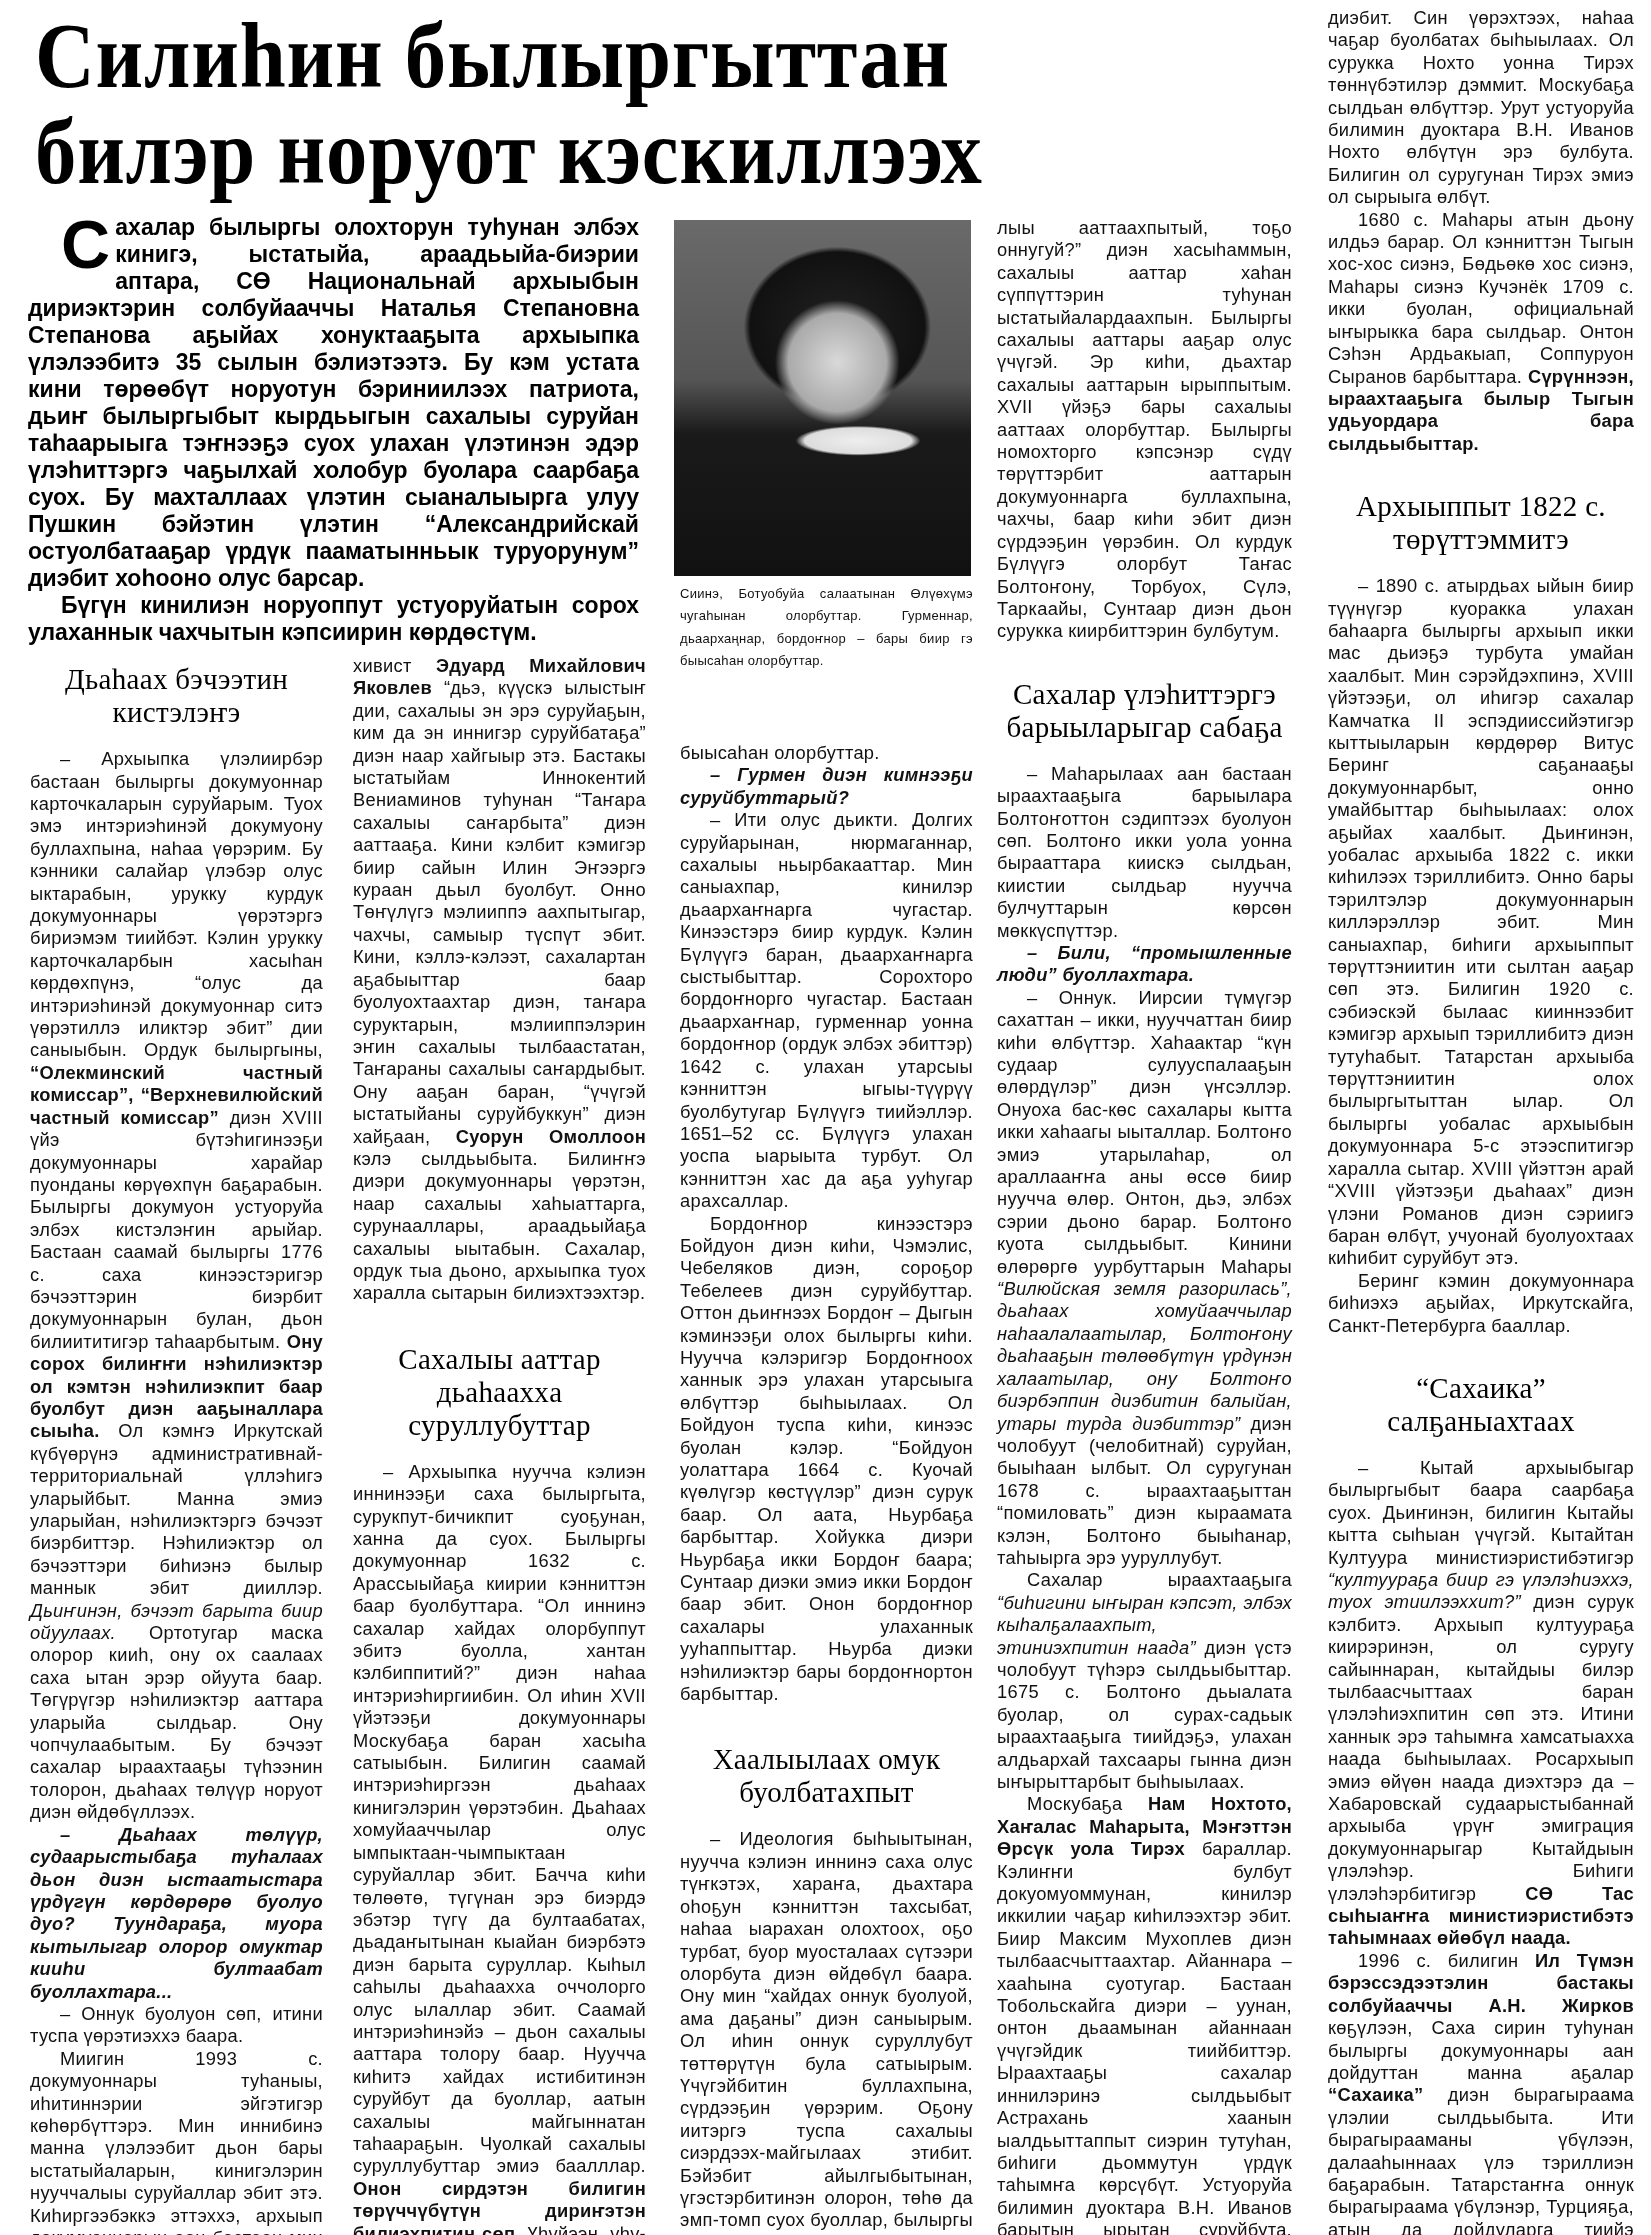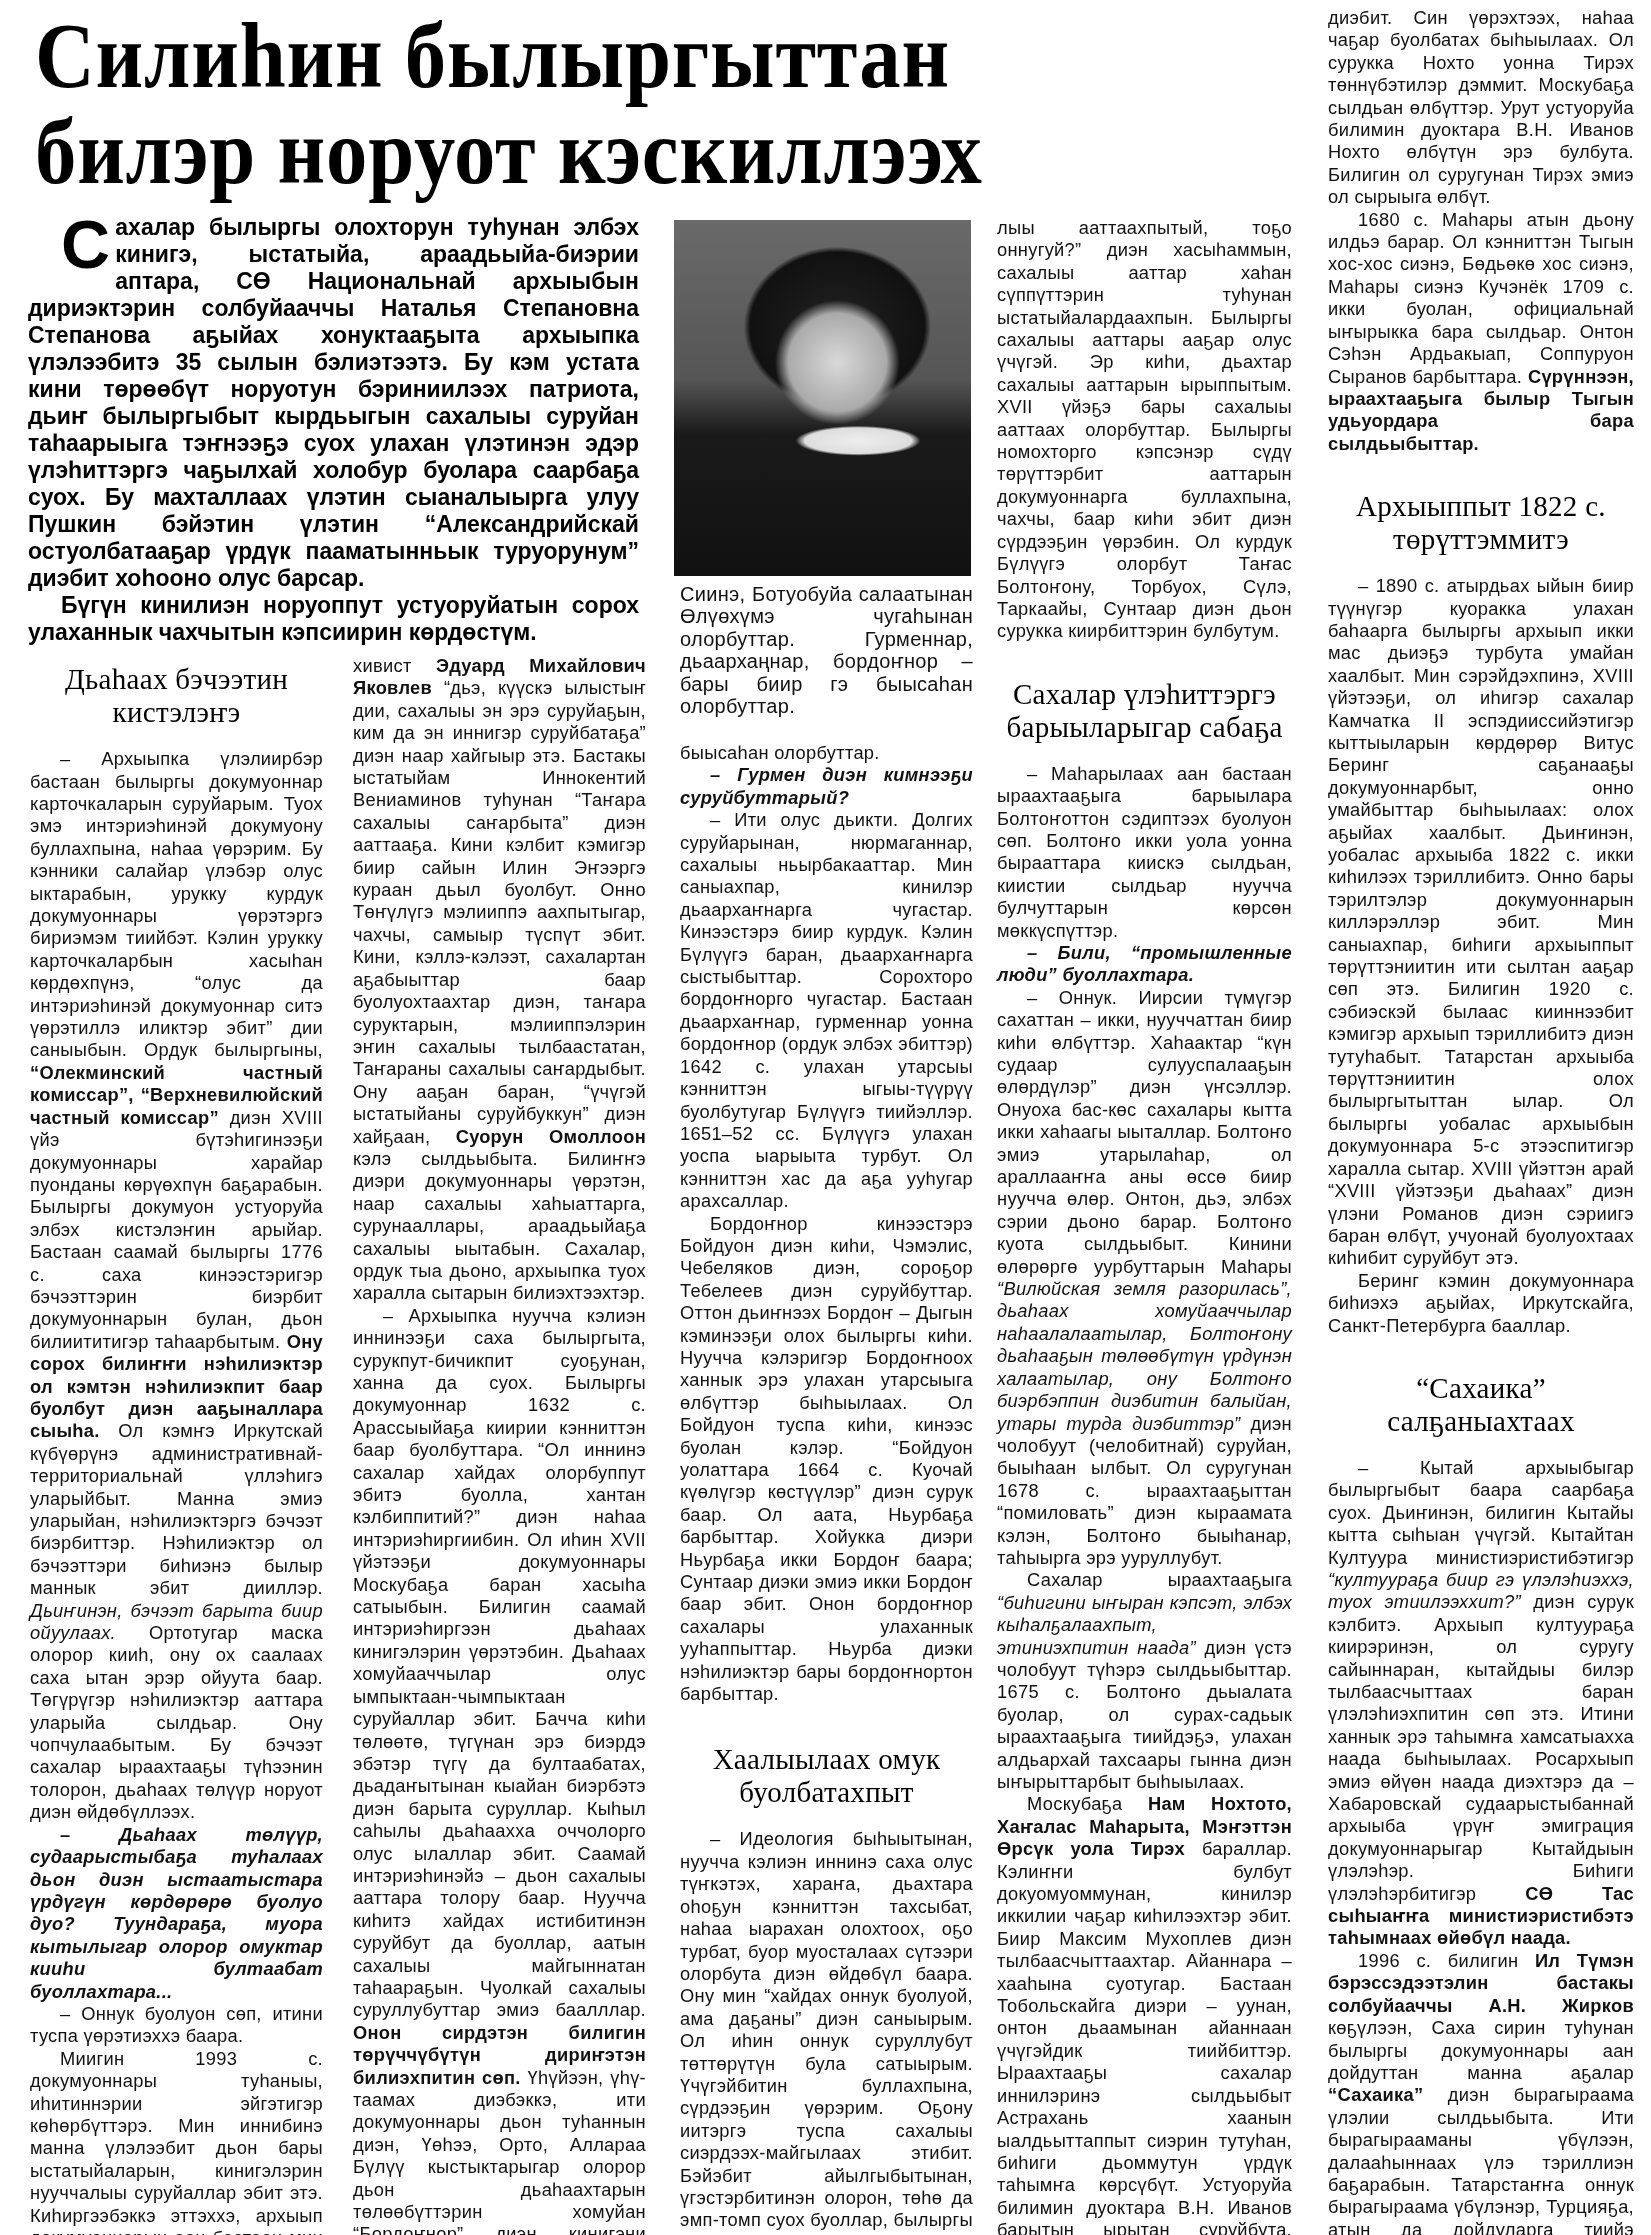--- a/index.html
+++ b/index.html
@@ -18,21 +18,21 @@
   .c1 { left:30px; top:651px; width:293px; }
   .c2 { left:353px; top:655px; width:293px; }
   .c3 { left:680px; top:742px; width:293px; }
   .c4 { left:997px; top:217px; width:295px; }
   .c5 { left:1328px; top:7px; width:306px; }
   .photo { left:674px; top:220px; width:297px; height:356px; background:
       radial-gradient(ellipse 30% 25% at 55% 40%, #d9d9d9 0%, #aaa 55%, transparent 70%),
       radial-gradient(ellipse 42% 30% at 55% 30%, #222 0%, #111 70%, transparent 75%),
       radial-gradient(ellipse 30% 6% at 62% 62%, #eee 0%, #ddd 60%, transparent 70%),
       linear-gradient(180deg, #6a6a6a 0%, #555 45%, #1a1a1a 60%, #111 100%); }
-  .caption { left:680px; top:583px; width:293px; font-size:20px; line-height:22.4px; text-align:justify; }
+  .caption { left:680px; top:583px; width:293px; font-size:13px; line-height:22.4px; text-align:justify; }
 </style>
 </head>
 <body>
 
 <div class="abs headline">
   <div>Силиһин былыргыттан</div>
   <div>билэр норуот кэскиллээх</div>
 </div>
 
 <div class="abs lead">
@@ -49,20 +49,21 @@
 <div class="abs col c1">
   <div class="sub">Дьаһаах бэчээтин кистэлэҥэ</div>
   <p><span>– Архыыпка үлэлиирбэр бастаан былыргы докумуоннар карточкаларын суруйарым. Туох эмэ интэриэһинэй докумуону буллахпына, наһаа үөрэрим. Бу кэнники салайар үлэбэр олус ыктарабын, урукку курдук докумуоннары үөрэтэргэ бириэмэм тиийбэт. Кэлин урукку карточкаларбын хасыһан көрдөхпүнэ, “олус да интэриэһинэй докумуоннар ситэ үөрэтиллэ иликтэр эбит” дии саныыбын. Ордук былыргыны, </span><b>“Олекминский частный комиссар”, “Верхневилюйский частный комиссар”</b><span> диэн XVIII үйэ бүтэһигинээҕи докумуоннары харайар пуонданы көрүөхпүн баҕарабын. Былыргы докумуон устуоруйа элбэх кистэлэҥин арыйар. Бастаан саамай былыргы 1776 с. саха кинээстэригэр бэчээттэрин биэрбит докумуоннарын булан, дьон билиититигэр таһаарбытым. </span><b>Ону сорох билиҥҥи нэһилиэктэр ол кэмтэн нэһилиэкпит баар буолбут диэн ааҕыналлара сыыһа.</b><span> Ол кэмҥэ Иркутскай күбүөрүнэ административнай-территориальнай үллэһигэ уларыйбыт. Манна эмиэ уларыйан, нэһилиэктэргэ бэчээт биэрбиттэр. Нэһилиэктэр ол бэчээттэри биһиэнэ былыр маннык эбит дииллэр. </span><i>Дьиҥинэн, бэчээт барыта биир ойуулаах.</i><span> Ортотугар маска олорор кииһ, ону ох саалаах саха ытан эрэр ойуута баар. Төгүрүгэр нэһилиэктэр ааттара уларыйа сылдьар. Ону чопчулаабытым. Бу бэчээт сахалар ыраахтааҕы түһээнин толорон, дьаһаах төлүүр норуот диэн өйдөбүллээх.</span></p>
   <p><b><i>– Дьаһаах төлүүр, судаарыстыбаҕа туһалаах дьон диэн ыстаатыстара үрдүгүн көрдөрөрө буолуо дуо? Туундараҕа, муора кытылыгар олорор омуктар кииһи бултаабат буоллахтара...</i></b></p>
   <p>– Оннук буолуон сөп, итини туспа үөрэтиэххэ баара.</p>
   <p>Миигин 1993 с. докумуоннары туһаныы, иһитиннэрии эйгэтигэр көһөрбүттэрэ. Мин иннибинэ манна үлэлээбит дьон бары ыстатыйаларын, кинигэлэрин нууччалыы суруйаллар эбит этэ. Киһиргээбэккэ эттэххэ, архыып докумуоннарын аан бастаан мин сахалыы саҥардыбытым. Ону бастаан архыыпка кэлэн үлэлиирбэр сүбэлээбит-амалаабыт ар-</p>
 </div>
 
 <div class="abs col c2">
   <p style="text-indent:0"><span>хивист </span><b>Эдуард Михайлович Яковлев</b><span> “дьэ, күүскэ ылыстыҥ дии, сахалыы эн эрэ суруйаҕын, ким да эн иннигэр суруйбатаҕа” диэн наар хайгыыр этэ. Бастакы ыстатыйам Иннокентий Вениаминов туһунан “Таҥара сахалыы саҥарбыта” диэн ааттааҕа. Кини кэлбит кэмигэр биир сайын Илин Эҥээргэ кураан дьыл буолбут. Онно Төҥүлүгэ мэлииппэ аахпытыгар, чахчы, самыыр түспүт эбит. Кини, кэллэ-кэлээт, сахалартан аҕабыыттар баар буолуохтаахтар диэн, таҥара суруктарын, мэлииппэлэрин эҥин сахалыы тылбаастатан, Таҥараны сахалыы саҥардыбыт. Ону ааҕан баран, “үчүгэй ыстатыйаны суруйбуккун” диэн хайҕаан, </span><b>Суорун Омоллоон</b><span> кэлэ сылдьыбыта. Билиҥҥэ диэри докумуоннары үөрэтэн, наар сахалыы хаһыаттарга, сурунааллары, араадьыйаҕа сахалыы ыытабын. Сахалар, ордук тыа дьоно, архыыпка туох харалла сытарын билиэхтээхтэр.</span></p>
+  <div class="sub" style="margin-top:38px">Сахалыы ааттар дьаһааххa суруллубуттар</div>
   <p><span>– Архыыпка нууччa кэлиэн иннинээҕи саха былыргыта, сурукпут-бичикпит суоҕунан, ханна да суох. Былыргы докумуоннар 1632 с. Арассыыйаҕа киирии кэнниттэн баар буолбуттара. “Ол иннинэ сахалар хайдах олорбуппут эбитэ буолла, хантан кэлбиппитий?” диэн наһаа интэриэһиргиибин. Ол иһин XVII үйэтээҕи докумуоннары Москубаҕа баран хасыһа сатыыбын. Билигин саамай интэриэһиргээн дьаһаах кинигэлэрин үөрэтэбин. Дьаһаах хомуйааччылар олус ымпыктаан-чымпыктаан суруйаллар эбит. Бачча киһи төлөөтө, түгүнан эрэ биэрдэ эбэтэр түгү да бултаабатах, дьадаҥытынан кыайан биэрбэтэ диэн барыта суруллар. Кыһыл саһылы дьаһааххa оччолорго олус ылаллар эбит. Саамай интэриэһинэйэ – дьон сахалыы ааттара толору баар. Нууччa киһитэ хайдах истибитинэн суруйбут да буоллар, аатын сахалыы майгыннатан таһаараҕын. Чуолкай сахалыы суруллубуттар эмиэ баалллар. </span><b>Онон сирдэтэн билигин төрүччүбүтүн дириҥэтэн билиэхпитин сөп.</b><span> Үһүйээн, үһү-таамах диэбэккэ, ити докумуоннары дьон туһаннын диэн, Үөһээ, Орто, Аллараа Бүлүү кыстыктарыгар олорор дьон дьаһаахтарын төлөөбүттэрин хомуйан “Бордоҥнор” диэн кинигэни таһаардым. Кинилэр Хаҥалас дьоно эбиттэр.</span></p>
 </div>
 
 <div class="abs col c3">
   <p style="text-indent:0">быысаһан олорбуттар.</p>
   <p><b><i>– Гурмен диэн кимнээҕи суруйбуттарый?</i></b></p>
   <p>– Ити олус дьикти. Долгих суруйарынан, нюрмаганнар, сахалыы ньырбакааттар. Мин саныахпар, кинилэр дьаархаҥнарга чугастар. Кинээстэрэ биир курдук. Кэлин Бүлүүгэ баран, дьаархаҥнарга сыстыбыттар. Сорохторо бордоҥнорго чугастар. Бастаан дьаархаҥнар, гурменнар уонна бордоҥнор (ордук элбэх эбиттэр) 1642 с. улахан утарсыы кэнниттэн ыгыы-түүрүү буолбутугар Бүлүүгэ тиийэллэр. 1651–52 сс. Бүлүүгэ улахан уоспа ыарыыта турбут. Ол кэнниттэн хас да аҕа ууһугар арахсаллар.</p>
   <p>Бордоҥнор кинээстэрэ Бойдуон диэн киһи, Чэмэлис, Чебеляков диэн, сороҕор Тебелеев диэн суруйбуттар. Оттон дьиҥнээх Бордоҥ – Дыгын кэминээҕи олох былыргы киһи. Нууччa кэлэригэр Бордоҥноох ханнык эрэ улахан утарсыыга өлбүттэр быһыылаах. Ол Бойдуон туспа киһи, кинээс буолан кэлэр. “Бойдуон уолаттара 1664 с. Куочай күөлүгэр көстүүлэр” диэн сурук баар. Ол аата, Ньурбаҕа барбыттар. Хойукка диэри Ньурбаҕа икки Бордоҥ баара; Сунтаар диэки эмиэ икки Бордоҥ баар эбит. Онон бордоҥнор сахалары улаханнык ууһаппыттар. Ньурба диэки нэһилиэктэр бары бордоҥнортон барбыттар.</p>
   <div class="sub" style="margin-top:38px">Хаалыылаах омук буолбатахпыт</div>
   <p>– Идеология быһыытынан, нууччa кэлиэн иннинэ саха олус түҥкэтэх, хараҥа, дьахтара оһоҕун кэнниттэн тахсыбат, наһаа ыарахан олохтоох, оҕо турбат, буор муосталаах сүтээри олорбута диэн өйдөбүл баара. Ону мин “хайдах оннук буолуой, ама даҕаны” диэн саныырым. Ол иһин оннук суруллубут төттөрүтүн була сатыырым. Үчүгэйбитин буллахпына, сүрдээҕин үөрэрим. Оҕону иитэргэ туспа сахалыы сиэрдээх-майгылаах этибит. Бэйэбит айылгыбытынан, үгэстэрбитинэн олорон, төһө да эмп-томп суох буоллар, былыргы дьон уһун үйэлээхтэр эбит. Ол миэтирикэ кинигэлэригэр көстөр. Бары 70–90 саастаахтар. Астара-үөллэрэ билиҥҥи аспытынааҕар ордук буолан, уһун үйэлээхтэрэ. Ону көрөн, “наһаа түҥкэтэх, хараҥа норуот буолбатах эбиппит” диэн наһаа үөрэбин.</p>

